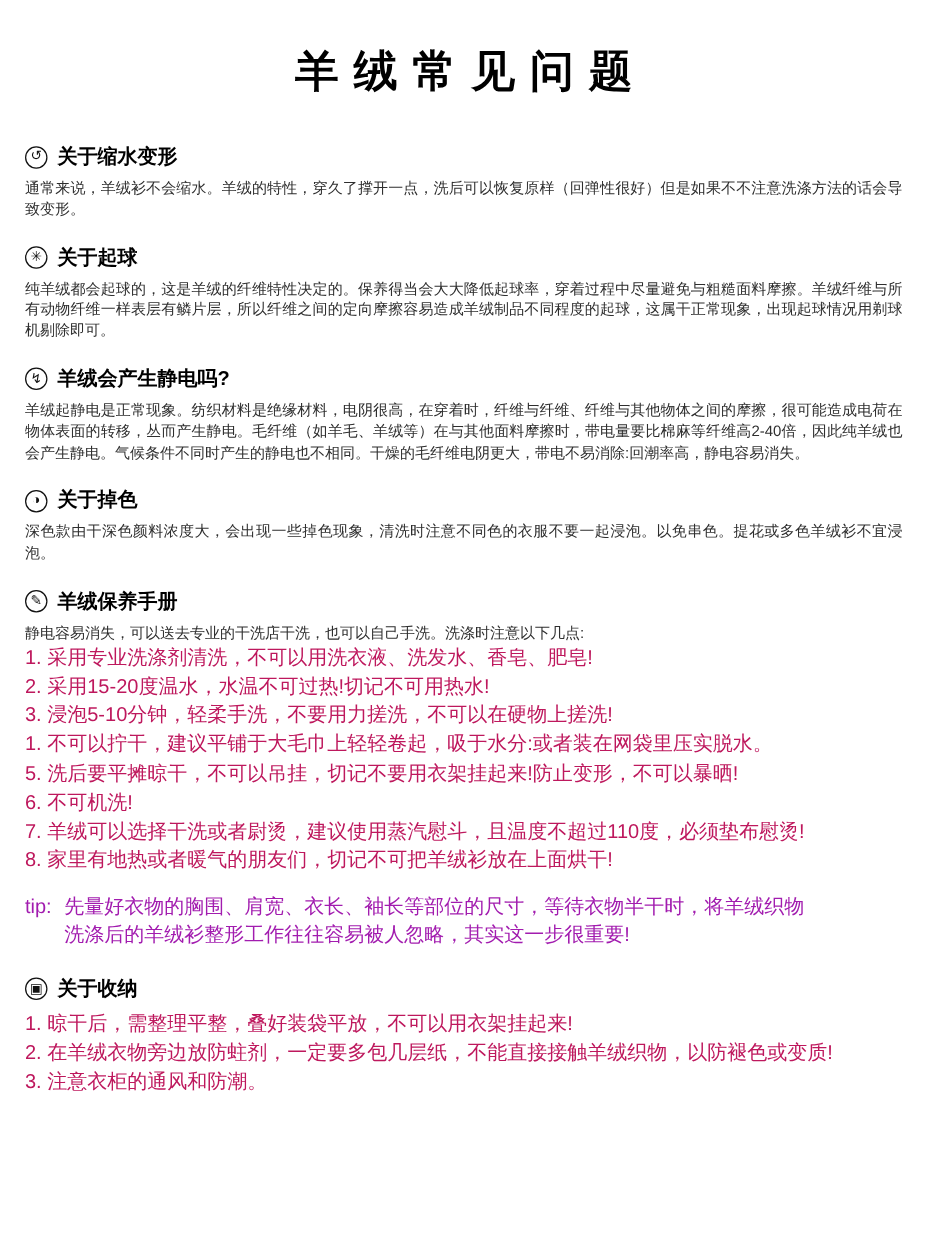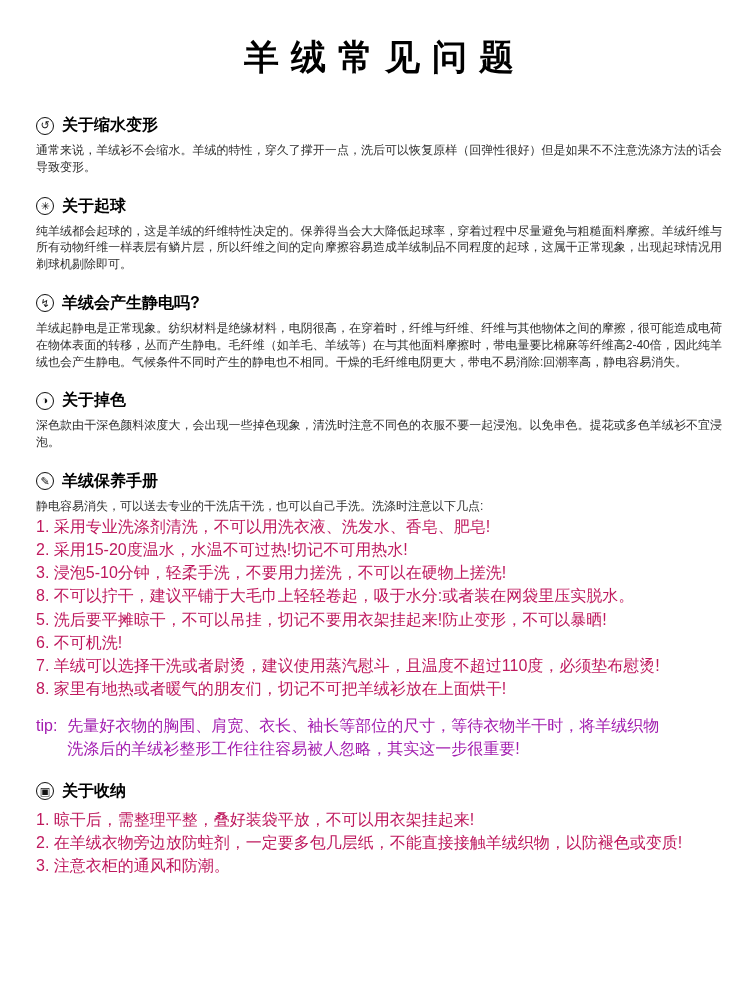--- a/index.html
+++ b/index.html
@@ -4,21 +4,21 @@
 <style>
   * { margin: 0; padding: 0; box-sizing: border-box; }
   html, body { background: #ffffff; }
   body {
     width: 750px;
     height: 1000px;
     overflow: hidden;
     font-family: "Liberation Sans", "DejaVu Sans", sans-serif;
     color: #2e2e2e;
   }
-  .page { padding: 34px 28px 0 36px; }
+  .page { padding: 34px 28px 0 20px; }
 
   .title {
     text-align: center;
     font-size: 35px;
     font-weight: bold;
     color: #000000;
     letter-spacing: 12px;
     padding-left: 12px; 
     margin-bottom: 34px;
   }
@@ -113,21 +113,21 @@
 
   <section class="section">
     <div class="sec-head">
       <span class="icon">✎</span>
       <span>羊绒保养手册</span>
     </div>
     <p class="body-text">静电容易消失，可以送去专业的干洗店干洗，也可以自己手洗。洗涤时注意以下几点:</p>
     <div class="list-line">1. 采用专业洗涤剂清洗，不可以用洗衣液、洗发水、香皂、肥皂!</div>
     <div class="list-line">2. 采用15-20度温水，水温不可过热!切记不可用热水!</div>
     <div class="list-line">3. 浸泡5-10分钟，轻柔手洗，不要用力搓洗，不可以在硬物上搓洗!</div>
-    <div class="list-line">8. 不可以拧干，建议平铺于大毛巾上轻轻卷起，吸于水分:或者装在网袋里压实脱水。</div>
+    <div class="list-line">1. 不可以拧干，建议平铺于大毛巾上轻轻卷起，吸于水分:或者装在网袋里压实脱水。</div>
     <div class="list-line">5. 洗后要平摊晾干，不可以吊挂，切记不要用衣架挂起来!防止变形，不可以暴晒!</div>
     <div class="list-line">6. 不可机洗!</div>
     <div class="list-line">7. 羊绒可以选择干洗或者尉烫，建议使用蒸汽慰斗，且温度不超过110度，必须垫布慰烫!</div>
     <div class="list-line">8. 家里有地热或者暖气的朋友们，切记不可把羊绒衫放在上面烘干!</div>
     <div class="tip">
       <span class="tip-label">tip:</span>
       <div class="tip-lines">
         <div>先量好衣物的胸围、肩宽、衣长、袖长等部位的尺寸，等待衣物半干时，将羊绒织物</div>
         <div>洗涤后的羊绒衫整形工作往往容易被人忽略，其实这一步很重要!</div>
       </div>

